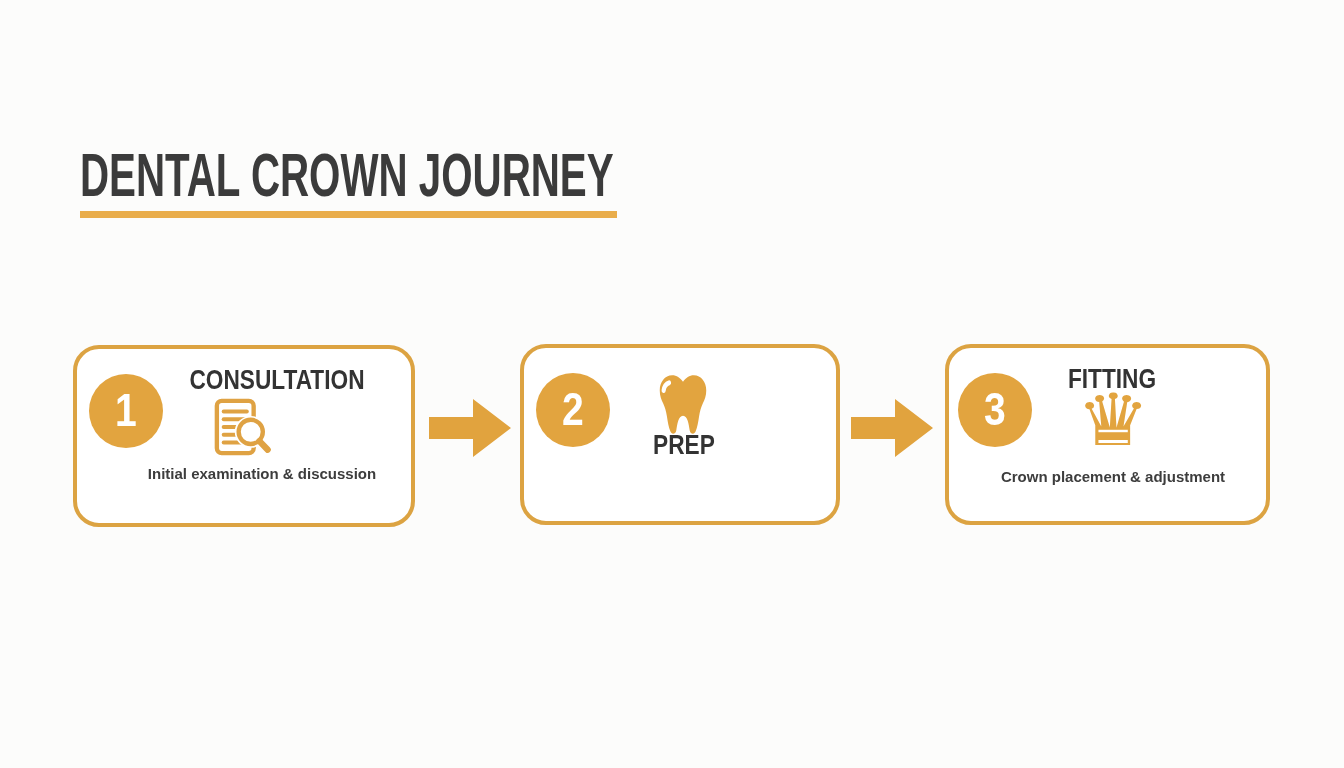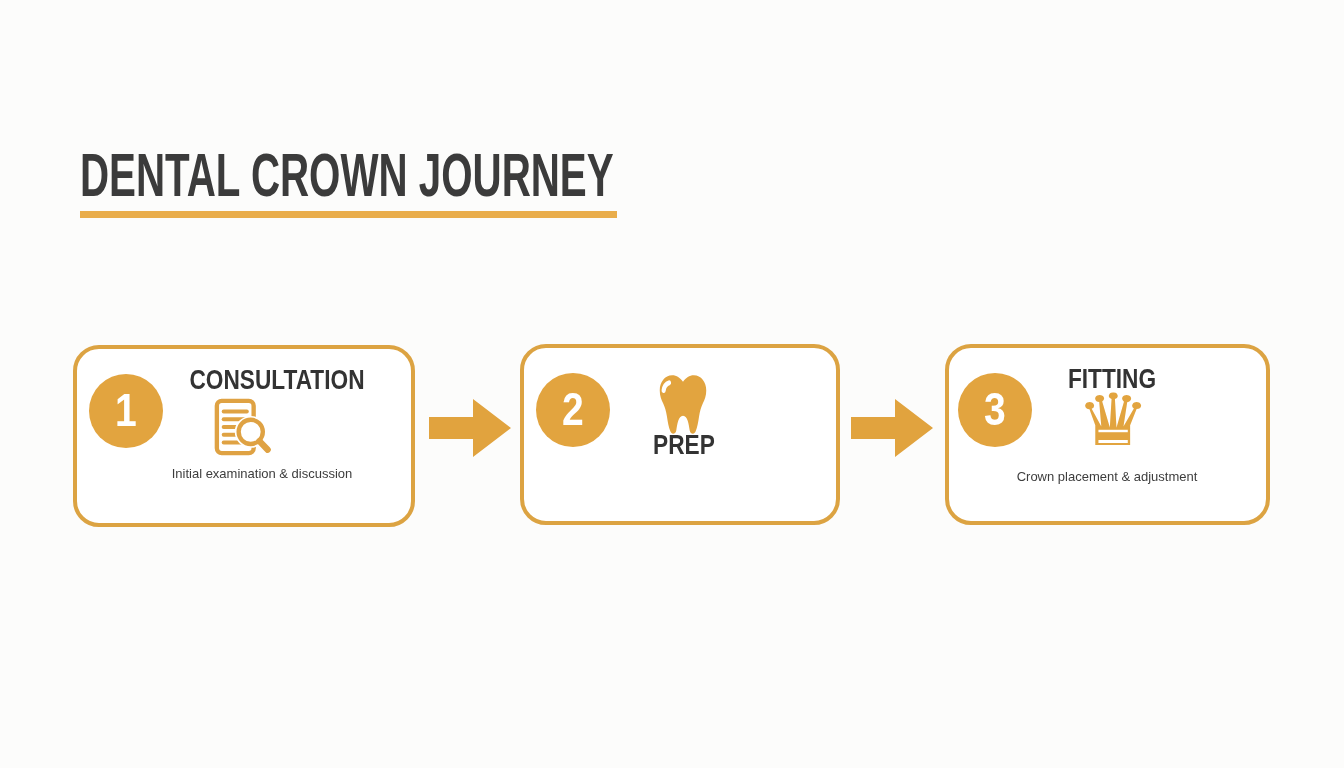--- a/index.html
+++ b/index.html
@@ -71,29 +71,29 @@
     transform: scaleX(0.81);
     transform-origin: center top;
     white-space: nowrap;
   }
   .card1 .card-title { left: 80px; top: 14px; width: 240px; }
   .card2 .card-title { left: 40px; top: 80px; width: 240px; }
   .card3 .card-title { left: 43px; top: 14px; width: 240px; }
 
   .step-desc {
     position: absolute;
-    font-size: 13px;
-    font-weight: 400;
+    font-size: 15px;
+    font-weight: 700;
     color: #3d3d3d;
     text-align: center;
     line-height: 25px;
   }
   .card1 .step-desc { left: 70px; top: 112px; width: 230px; }
   .card2 .step-desc { left: 29px; top: 116px; width: 262px; white-space: nowrap; }
-  .card3 .step-desc { left: 18px; top: 116px; width: 280px; white-space: nowrap; }
+  .card3 .step-desc { left: 24px; top: 116px; width: 280px; white-space: nowrap; }
 
   
   .doc-icon   { position: absolute; left: 136px; top: 48px; }
   .tooth-icon { position: absolute; left: 128px; top: 14px; }
   .crown-glyph {
     position: absolute;
     left: 124px; top: 40px;
     width: 80px; height: 64px;
     display: flex; align-items: center; justify-content: center;
     font-family: "DejaVu Sans", sans-serif;

